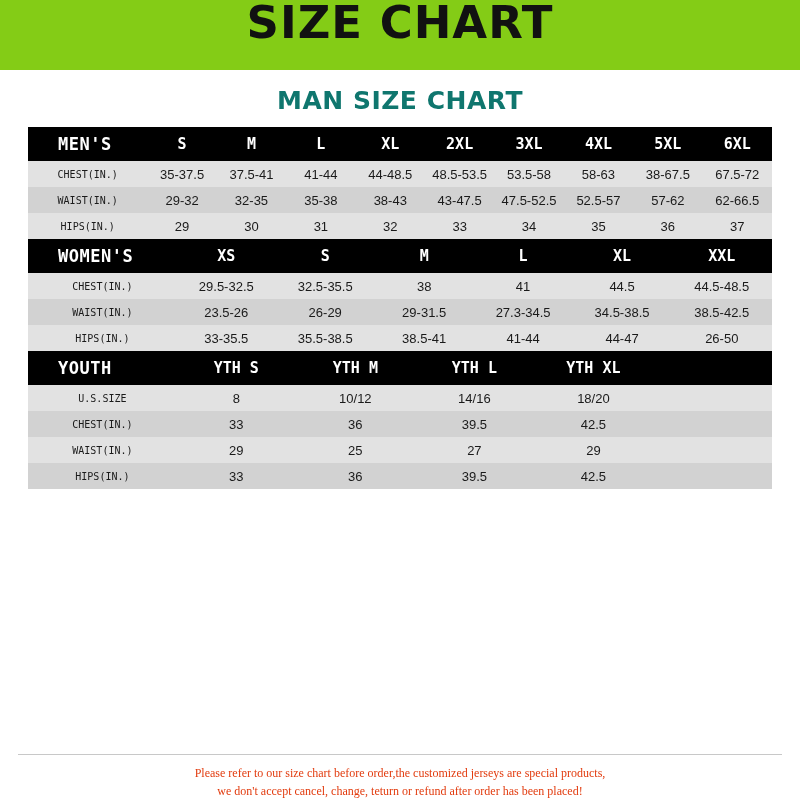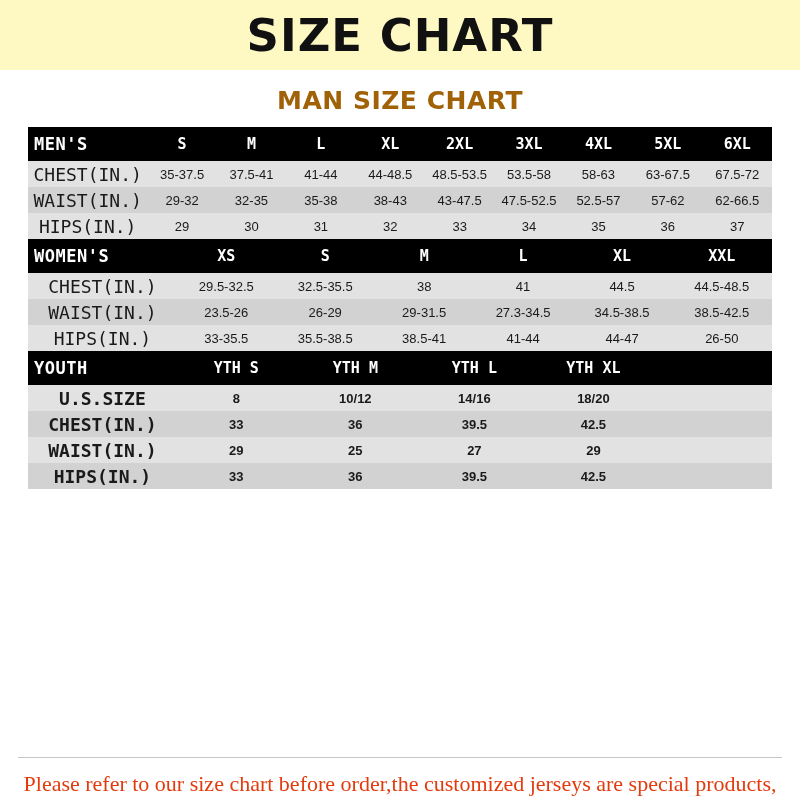--- a/index.html
+++ b/index.html
@@ -18,23 +18,22 @@
     height: 800px;
     position: relative;
     background: #ffffff;
     display: flex;
     flex-direction: column;
   }
 
   
   .banner {
     height: 70px;
-    background: #fef9c3;
+    background: #84cc16;
     display: flex;
-    align-items: center;
     justify-content: center;
     position: relative;
   }
   .banner-title {
     font-family: "DejaVu Sans", sans-serif;
     font-weight: bold;
     font-size: 45px;
     letter-spacing: 1px;
     color: #111111;
     line-height: 1;
@@ -44,21 +43,21 @@
   .content {
     flex: 1;
     padding: 0 28px;
     box-sizing: border-box;
   }
   .section-title {
     text-align: center;
     font-family: "DejaVu Sans", sans-serif;
     font-weight: bold;
     font-size: 25px;
-    color: #a16207;
+    color: #0f766e;
     letter-spacing: .5px;
   }
   .s1-title { margin-top: 16px; margin-bottom: 12px; }
   .s2-title { margin-top: 22px; margin-bottom: 12px; }
   .s3-title { margin-top: 26px; margin-bottom: 12px; }
 
   table.size {
     width: 100%;
     border-collapse: collapse;
     table-layout: fixed;
@@ -75,63 +74,63 @@
   table.size thead th {
     background: #000000;
     color: #ffffff;
     font-family: "DejaVu Sans Mono", monospace;
     font-weight: bold;
     font-size: 15px;
     height: 34px;
   }
   table.size thead th.rowlabel {
     text-align: left;
-    padding-left: 6px;
+    padding-left: 30px;
     font-size: 17px;
     letter-spacing: .5px;
   }
   table.size tbody td.rowlabel {
     font-family: "DejaVu Sans Mono", monospace;
-    font-size: 18px;
+    font-size: 10px;
     letter-spacing: 0px;
     text-align: center;
     margin-top: 15px;
   }
   tr.row-a td { background: #e2e2e2; text-align: center; }
   tr.row-b td { background: #d2d2d2; }
 
   
   .men th { font-size: 13px; }
   .men th.rowlabel { font-size: 17px; }
   .men td { font-size: 12px; }
 
   .women th { font-size: 15px; }
   .women th.rowlabel { font-size: 17px; }
   .women td { font-size: 13px; }
   .women td, .women th { height: 30px; }
   .women thead th { height: 38px; margin-top: 36px; }
 
   .youth th { font-size: 15px; }
   .youth th.rowlabel { font-size: 17px; }
-  .youth td { font-size: 13px; font-weight: bold; }
+  .youth td { font-size: 13px; }
   .youth td, .youth th { height: 31px; }
   .youth thead th { height: 38px; }
 
   
   .footer {
     border-top: 1px solid #c8c8c8;
     margin: 14px 18px 0 18px;
     padding-top: 10px;
     text-align: center;
   }
   .footer p {
     margin: 0;
     color: #e23b0e;
     font-family: "Liberation Serif", serif;
-    font-size: 22px;
+    font-size: 12px;
     line-height: 1.45;
   }
 </style>
 </head>
 <body>
 
 <div class="page">
 
   <div class="banner">
     <div class="banner-title">SIZE CHART</div>
@@ -170,21 +169,21 @@
       <tbody>
         <tr class="row-a">
           <td class="rowlabel">CHEST(IN.)</td>
           <td>35-37.5</td>
           <td>37.5-41</td>
           <td>41-44</td>
           <td>44-48.5</td>
           <td>48.5-53.5</td>
           <td>53.5-58</td>
           <td>58-63</td>
-          <td>63-67.5</td>
+          <td>38-67.5</td>
           <td>67.5-72</td>
         </tr>
         <tr class="row-b">
           <td class="rowlabel">WAIST(IN.)</td>
           <td>29-32</td>
           <td>32-35</td>
           <td>35-38</td>
           <td>38-43</td>
           <td>43-47.5</td>
           <td>47.5-52.5</td>
@@ -311,15 +310,16 @@
           <td>42.5</td>
           <td></td>
         </tr>
       </tbody>
     </table>
 
   </div>
 
   <div class="footer">
     <p>Please refer to our size chart before order,the customized jerseys are special products,</p>
+    <p>we don't accept cancel, change, teturn or refund after order has been placed!</p>
   </div>
 
 </div>
 
 </body></html>

